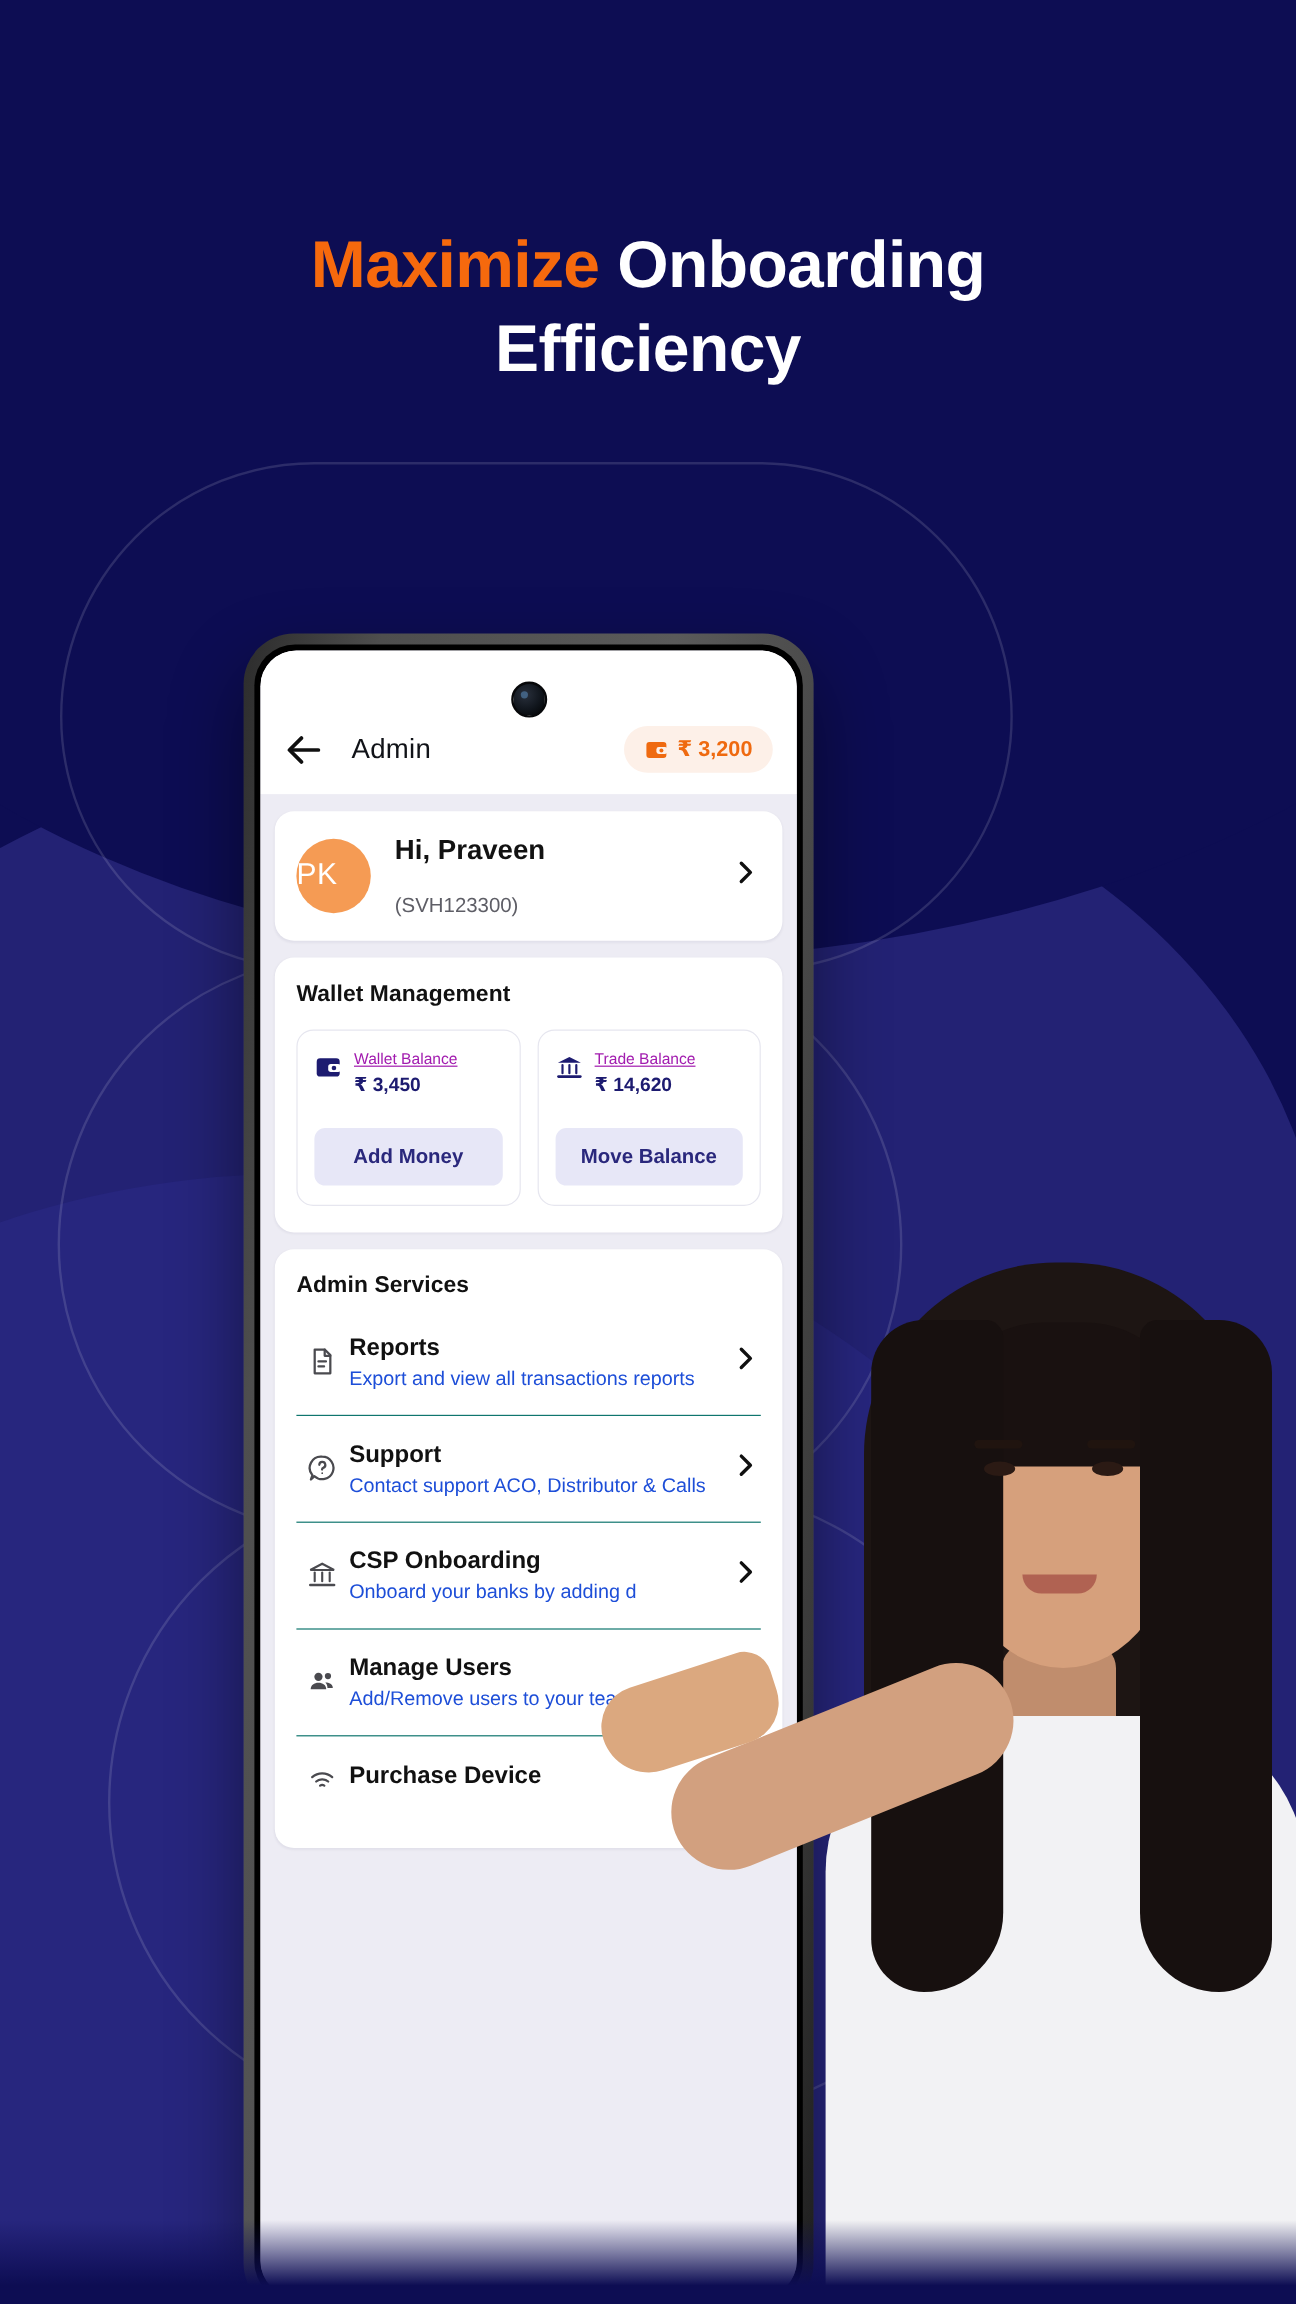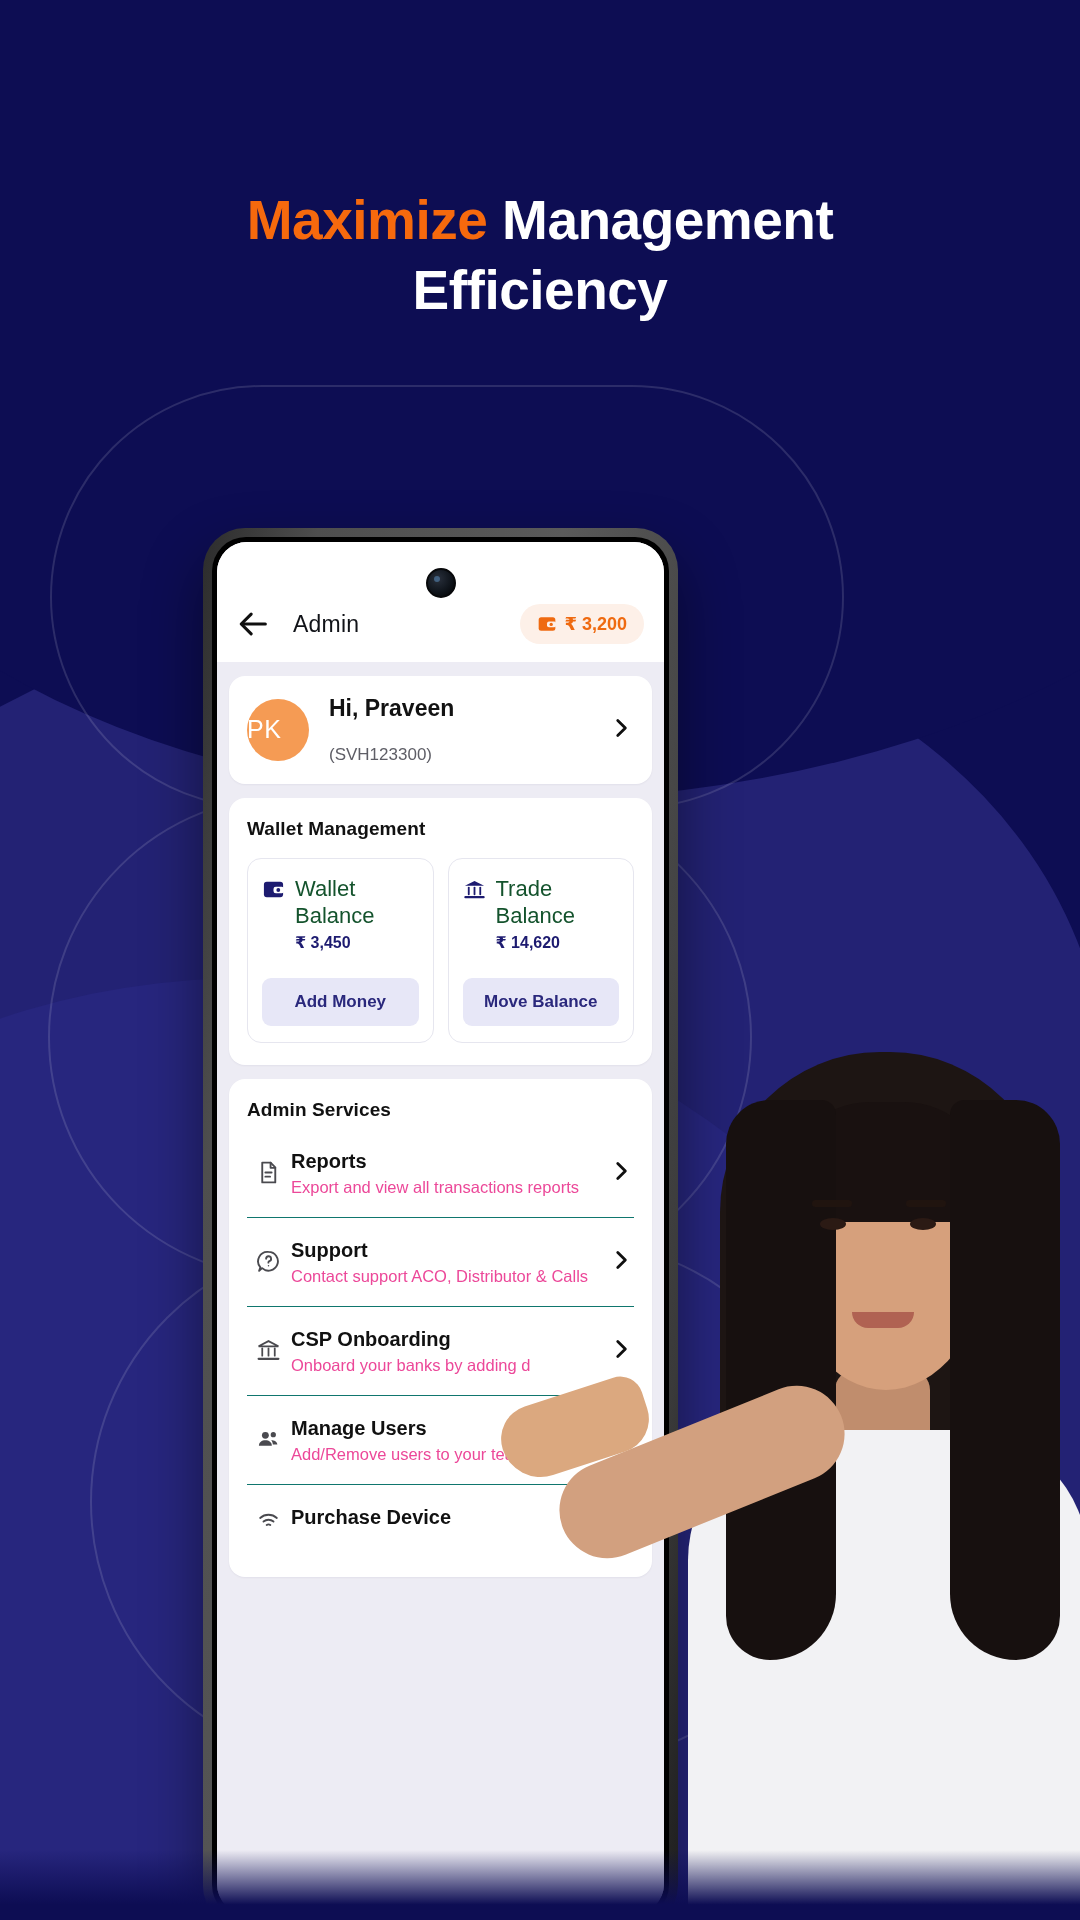--- a/index.html
+++ b/index.html
@@ -110,36 +110,36 @@
   
   .sect{padding:20px 18px 22px 18px;}
   .sect-title{font-size:19px;font-weight:bold;color:#111;letter-spacing:.1px;}
   .bal-row{display:flex;gap:14px;margin-top:18px;}
   .bal-card{
     flex:1;border:1px solid #e6e6ef;border-radius:14px;padding:16px 14px 16px 14px;
     box-sizing:border-box;
   }
   .bal-head{display:flex;align-items:flex-start;gap:10px;}
   .bal-ico{flex:none;margin-top:3px;}
-  .bal-label{font-size:22px;color:#14532d;line-height:1.25;}
+  .bal-label{font-size:13px;color:#a21caf;line-height:1.25;text-decoration:underline;}
   .bal-amt{font-size:16px;font-weight:bold;color:#1d1b70;margin-top:3px;}
   .bal-btn{
     display:block;width:100%;margin-top:26px;background:#e7e7f7;border:0;
     border-radius:9px;padding:14px 0;color:#2a287c;font-size:17px;font-weight:bold;
     font-family:inherit;cursor:pointer;
   }
 
   
   .svc-list{margin-top:8px;}
   .svc-item{display:flex;align-items:center;padding:20px 0 20px 0;position:relative;}
   .svc-item + .svc-item{border-top:1px solid #0f766e;}
   .svc-ico{width:42px;flex:none;display:flex;justify-content:center;}
   .svc-txt{margin-left:2px;}
   .svc-name{font-size:20px;font-weight:bold;color:#111;line-height:1.2;}
-  .svc-desc{font-size:16.5px;color:#ec4899;margin-top:5px;white-space:nowrap;}
+  .svc-desc{font-size:16.5px;color:#1d4ed8;margin-top:5px;white-space:nowrap;}
   .svc-chev{margin-left:auto;flex:none;}
 
   
   .woman{position:absolute;right:0;bottom:0;width:420px;height:880px;z-index:7;}
   .w-hair{
     position:absolute;left:60px;top:12px;width:330px;height:620px;
     background:#1d1513;border-radius:160px 160px 120px 120px;
   }
   .w-shirt{
     position:absolute;left:28px;top:390px;width:400px;height:500px;
@@ -178,21 +178,21 @@
 <div class="bg-root">
   <div class="bg-lighter"></div>
   <div class="bg-lighter2"></div>
   <div class="bg-darkcap"></div>
   <div class="outline-pill pill-a"></div>
   <div class="outline-pill pill-b"></div>
   <div class="outline-pill pill-c"></div>
 </div>
 
 <div class="headline">
-  <span class="accent">Maximize</span><span> Management</span><br>
+  <span class="accent">Maximize</span><span> Onboarding</span><br>
   <span>Efficiency</span>
 </div>
 
 <div class="phone">
   <div class="phone-inner">
     <div class="screen">
       <div class="camera"></div>
 
       <div class="app-header">
         <div class="hdr-row">

